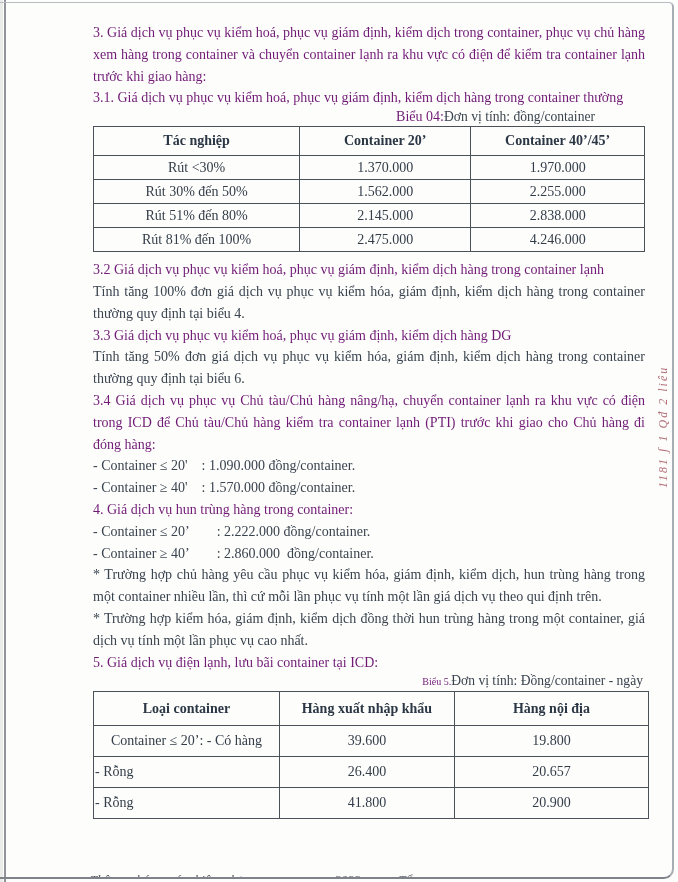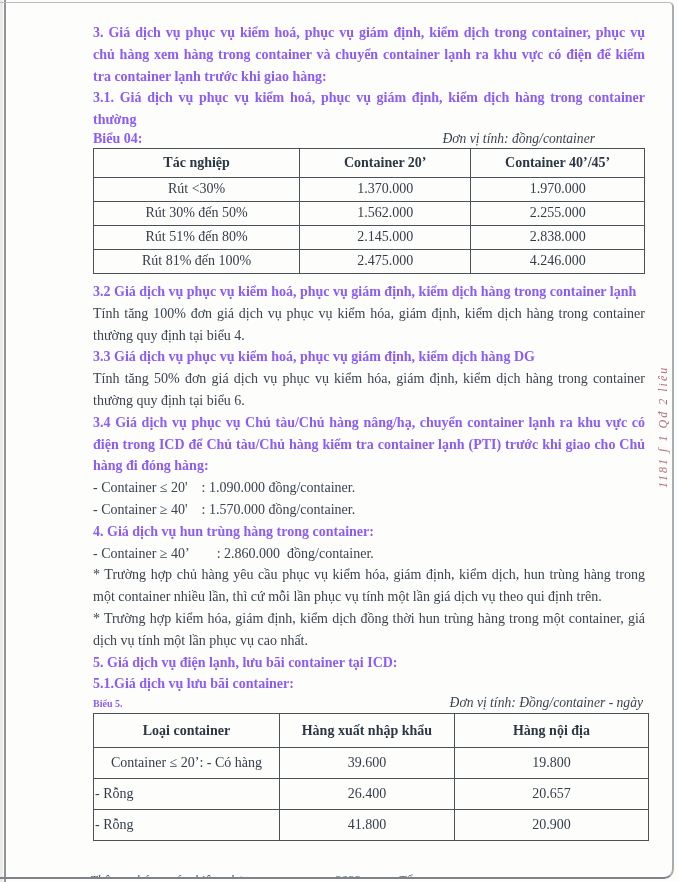--- a/index.html
+++ b/index.html
@@ -12,25 +12,25 @@
   .frame {
     position:absolute; top:2px; left:0; right:4px; bottom:3px;
     border-top:1px solid #b7bcc2; border-right:2px solid #a8adb4;
     border-bottom:2px solid #7e838a; border-radius:0 5px 10px 0;
     pointer-events:none;
   }
   .edge-light { position:absolute; left:0; top:0; bottom:0; width:3px; background:#ebebe9; }
   .edge-dark  { position:absolute; left:4px; top:0; bottom:0; width:2px; background:#909398; }
   .content { position:absolute; left:93px; top:22px; width:552px; }
   p { margin:0; font-size:14px; line-height:21.8px; }
-  .b { font-weight:bold; color:#8b5cf6; }
+  .b { font-weight:normal; color:#701a75; }
   .just { text-align:justify; }
   .pre { white-space:pre-wrap; }
-  .caprow { display:flex; justify-content:space-between; align-items:baseline; }
-  .unit { font-style:italic; font-size:13.6px; color:#39434e; }
+  .caprow { display:flex; justify-content:flex-end; align-items:baseline; }
+  .unit { font-size:13.6px; color:#39434e; }
   .unit4 { margin-right:50px; }
   .unit5 { margin-right:2px; }
   table { border-collapse:collapse; table-layout:fixed; font-size:14px; color:#333d48; }
   .t4 { width:552px; margin:1px 0 7px 0; }
   .t5 { width:556px; margin:2px 0 0 0; }
   th, td { border:1px solid #4b5159; text-align:center; overflow:hidden; }
   th { font-weight:bold; color:#2b3744; }
   .t4 th { height:26px; } .t4 td { height:21px; }
   .t5 th { height:31px; } .t5 td { height:28px;font-family:Liberation Serif, serif; }
   .t4 .c1 { width:37.5%; } .t4 .c2 { width:31%; } .t4 .c3 { width:31.5%; }
@@ -101,26 +101,26 @@
 
     <p class="b just">3.2 Giá dịch vụ phục vụ kiểm hoá, phục vụ giám định, kiểm dịch hàng trong container lạnh</p>
     <p class="just">Tính tăng 100% đơn giá dịch vụ phục vụ kiểm hóa, giám định, kiểm dịch hàng trong container thường quy định tại biểu 4.</p>
     <p class="b just">3.3 Giá dịch vụ phục vụ kiểm hoá, phục vụ giám định, kiểm dịch hàng DG</p>
     <p class="just">Tính tăng 50% đơn giá dịch vụ phục vụ kiểm hóa, giám định, kiểm dịch hàng trong container thường quy định tại biểu 6.</p>
     <p class="b just">3.4 Giá dịch vụ phục vụ Chủ tàu/Chủ hàng nâng/hạ, chuyển container lạnh ra khu vực có điện trong ICD để Chủ tàu/Chủ hàng kiểm tra container lạnh (PTI) trước khi giao cho Chủ hàng đi đóng hàng:</p>
     <p class="pre">- Container ≤ 20'    : 1.090.000 đồng/container.</p>
     <p class="pre">- Container ≥ 40'    : 1.570.000 đồng/container.</p>
 
     <p class="b just">4. Giá dịch vụ hun trùng hàng trong container:</p>
+    <p class="pre">- Container ≤ 20’        : 2.222.000 đồng/container.</p>
     <p class="pre">- Container ≥ 40’        : 2.860.000  đồng/container.</p>
     <p class="just">* Trường hợp chủ hàng yêu cầu phục vụ kiểm hóa, giám định, kiểm dịch, hun trùng hàng trong một container nhiều lần, thì cứ mỗi lần phục vụ tính một lần giá dịch vụ theo qui định trên.</p>
     <p class="just">* Trường hợp kiểm hóa, giám định, kiểm dịch đồng thời hun trùng hàng trong một container, giá dịch vụ tính một lần phục vụ cao nhất.</p>
 
     <p class="b just">5. Giá dịch vụ điện lạnh, lưu bãi container tại ICD:</p>
-    <p class="b just">5.1.Giá dịch vụ lưu bãi container:</p>
 
     <div class="caprow">
       <span class="b" style="font-size:10px;">Biểu 5.</span>
       <span class="unit unit5">Đơn vị tính: Đồng/container -  ngày</span>
     </div>
 
     <table class="t5">
       <thead>
         <tr>
           <th class="c1">Loại container</th>

